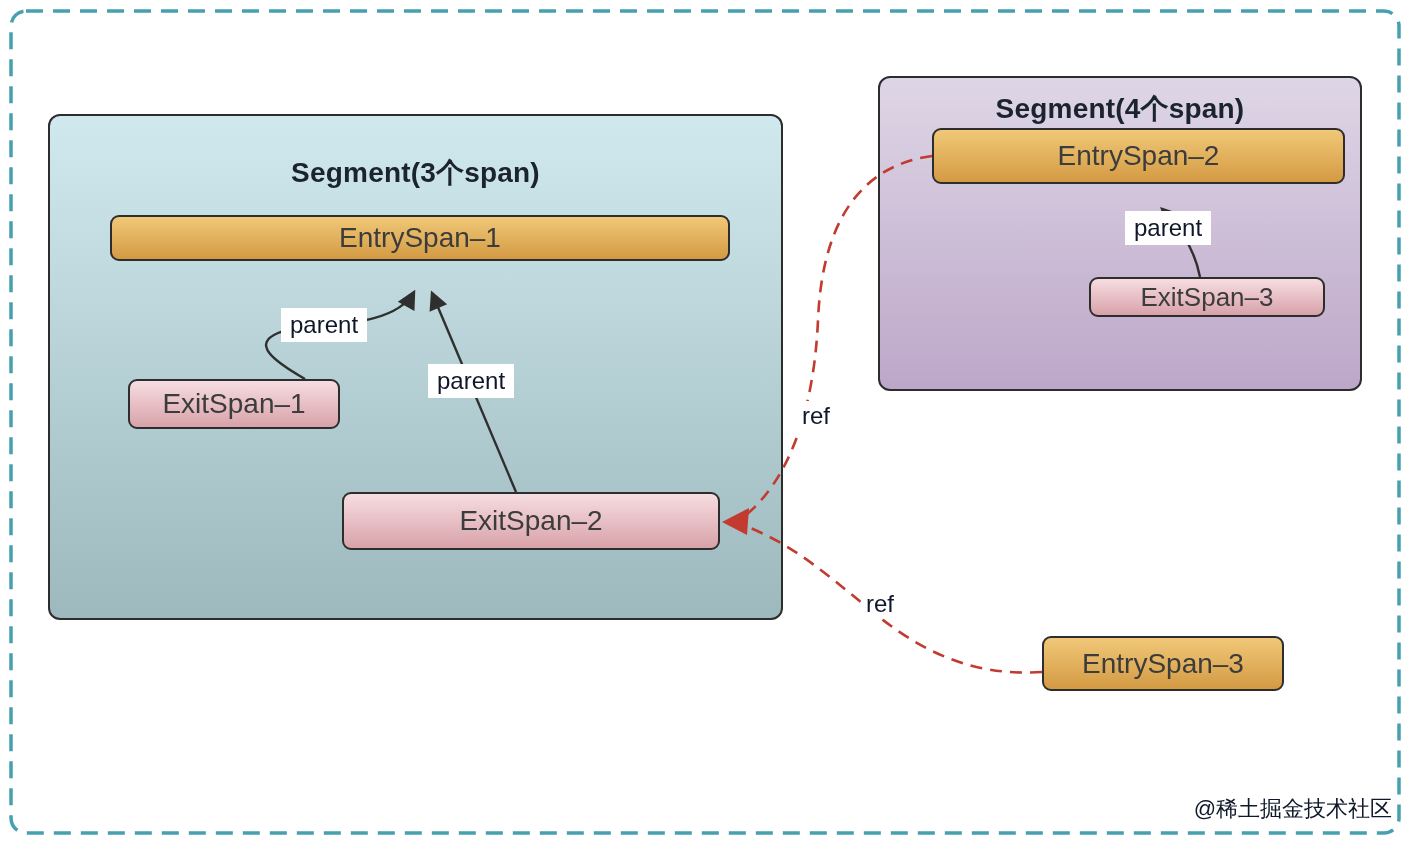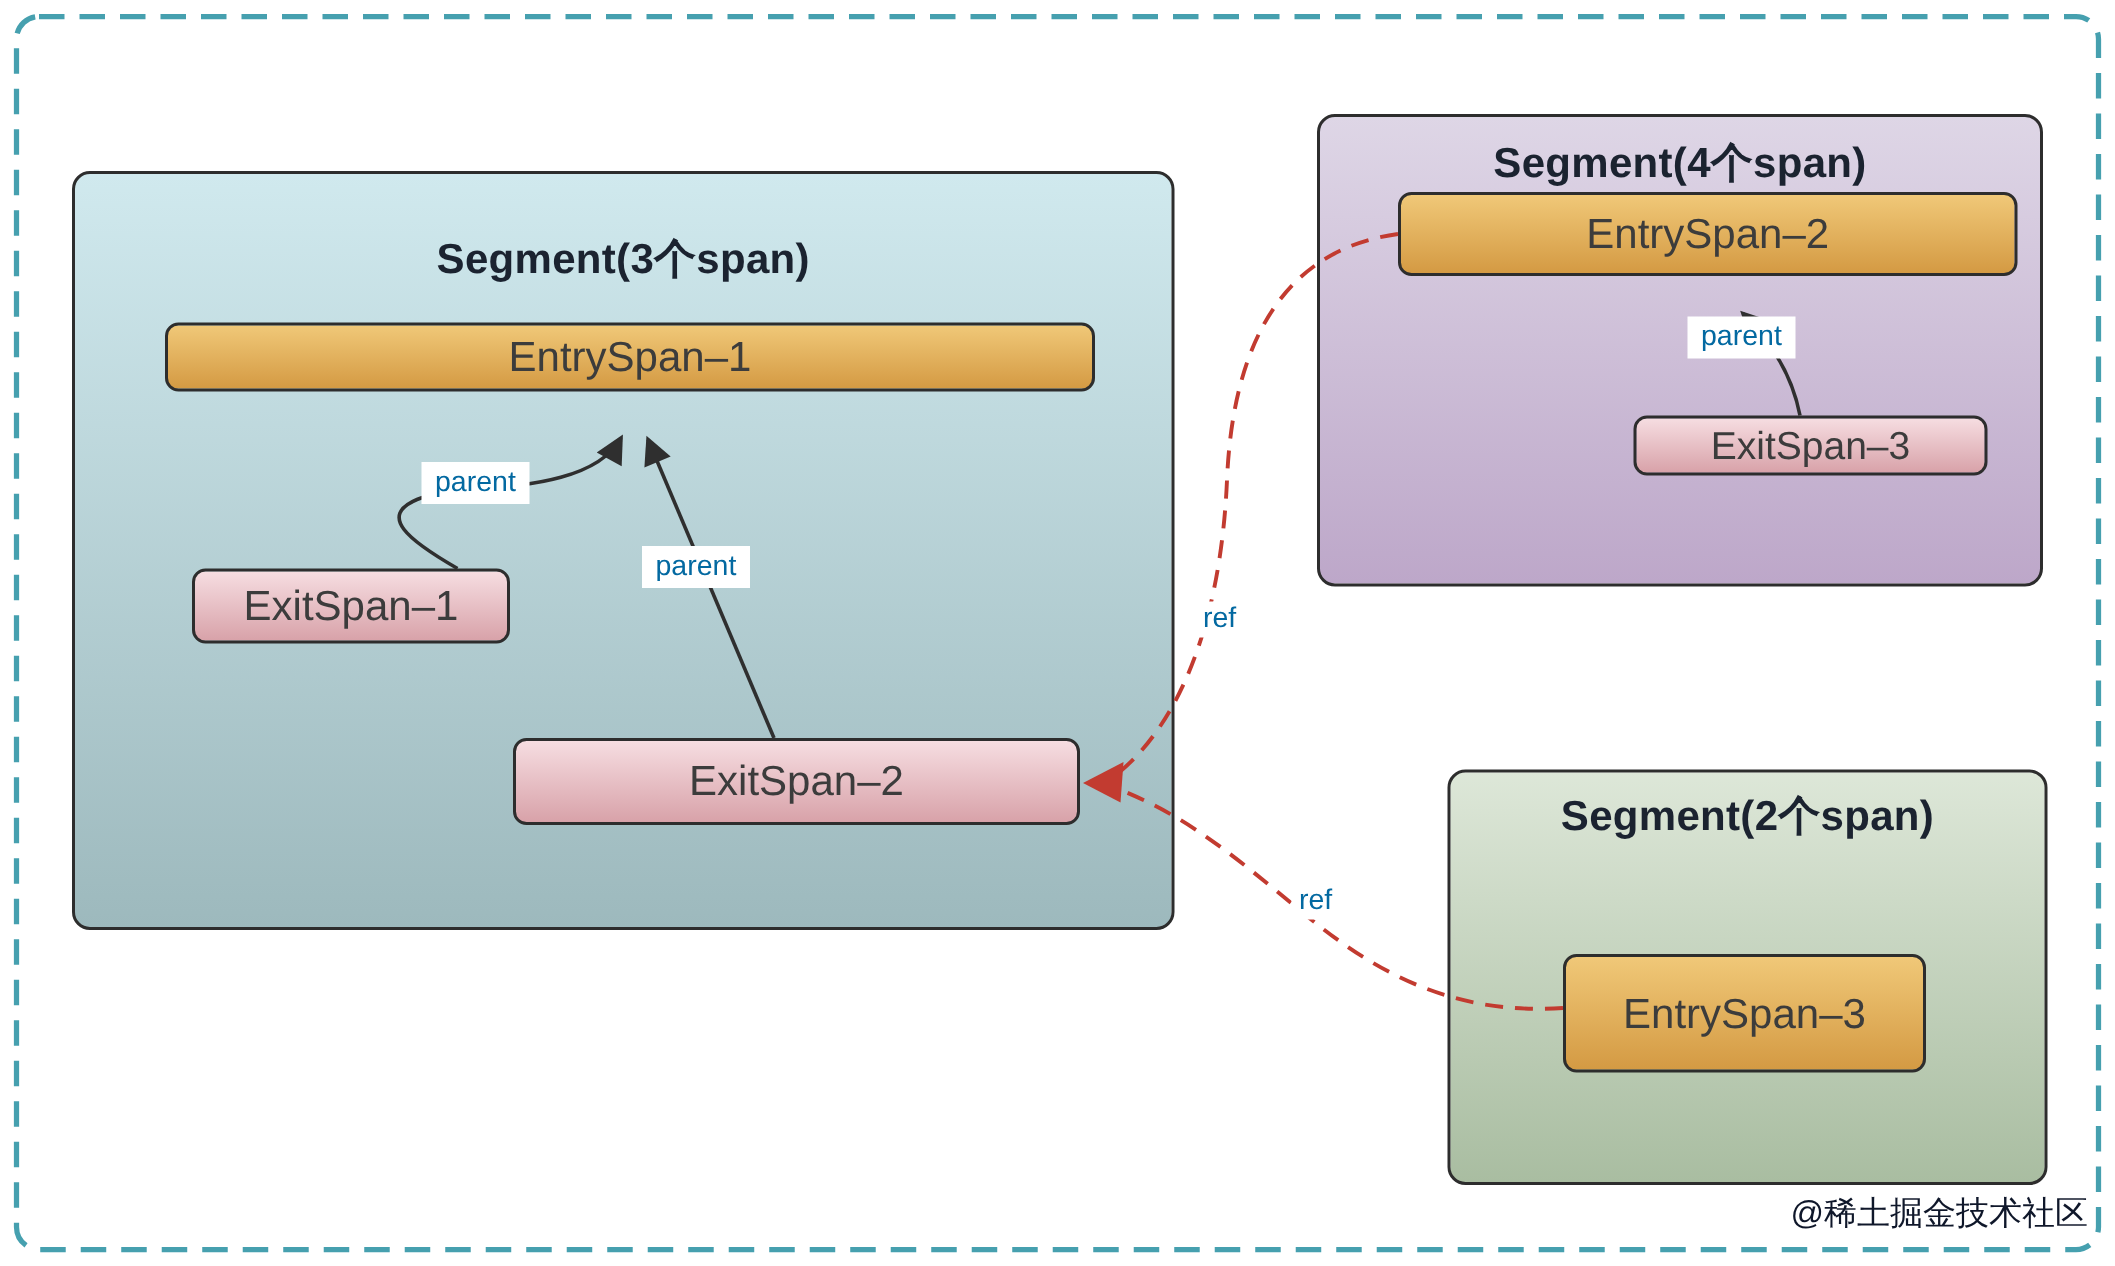--- a/index.html
+++ b/index.html
@@ -61,37 +61,37 @@
     z-index: 2;
   }
   .span-entry { background: linear-gradient(180deg, #f0c878 0%, #d49a43 100%); justify-content: center; }
   .span-exit  { background: linear-gradient(180deg, #f6dde1 0%, #d8a2a9 100%); }
 
   #entryspan-1 { left: 110px;  top: 215px; width: 620px; height: 46px; }
   #exitspan-1  { left: 128px;  top: 379px; width: 212px; height: 50px; }
   #exitspan-2  { left: 342px;  top: 492px; width: 378px; height: 58px; }
   #entryspan-2 { left: 932px;  top: 128px; width: 413px; height: 56px; }
   #exitspan-3  { left: 1089px; top: 277px; width: 236px; height: 40px; font-size: 26px; }
-  #entryspan-3 { left: 1042px; top: 636px; width: 242px; height: 79px; }
+  #entryspan-3 { left: 1042px; top: 636px; width: 242px; height: 55px; }
 
   
   #arrow-layer {
     position: absolute;
     left: 0; top: 0;
     width: 1410px; height: 844px;
     z-index: 3;
     pointer-events: none;
   }
 
   
   .edge-label {
     position: absolute;
     background: #ffffff;
-    color: #0369a1;
-    font-size: 19px;
+    color: #0f172a;
+    font-size: 24px;
     padding: 3px 9px;
     z-index: 4;
     line-height: 1.15;
   }
   #parent-label-1 { left: 281px;  top: 308px; }
   #parent-label-2 { left: 428px;  top: 364px; }
   #parent-label-3 { left: 1125px; top: 211px; }
   .ref-label { padding: 1px 5px; }
   #ref-label-1 { left: 797px; top: 401px; }
   #ref-label-2 { left: 861px; top: 589px; }
@@ -127,23 +127,20 @@
   <div class="seg" id="segment-2">
     <div class="seg-title">Segment(4个span)</div>
   </div>
   <div class="span-box span-entry" id="entryspan-2">
     <span>EntrySpan–2</span>
   </div>
   <div class="span-box span-exit" id="exitspan-3">
     <span>ExitSpan–3</span>
   </div>
 
-  <div class="seg" id="segment-3">
-    <div class="seg-title">Segment(2个span)</div>
-  </div>
   <div class="span-box span-entry" id="entryspan-3">
     <span>EntrySpan–3</span>
   </div>
 
   <svg id="arrow-layer" viewBox="0 0 1410 844" xmlns="http://www.w3.org/2000/svg">
     <defs>
       <marker id="arrow-black" viewBox="0 0 10 10" refX="8.6" refY="5" markerUnits="userSpaceOnUse" markerWidth="22" markerHeight="19" orient="auto">
         <path d="M0,0 L10,5 L0,10 Z" fill="#2f2f2f"></path>
       </marker>
     </defs>

